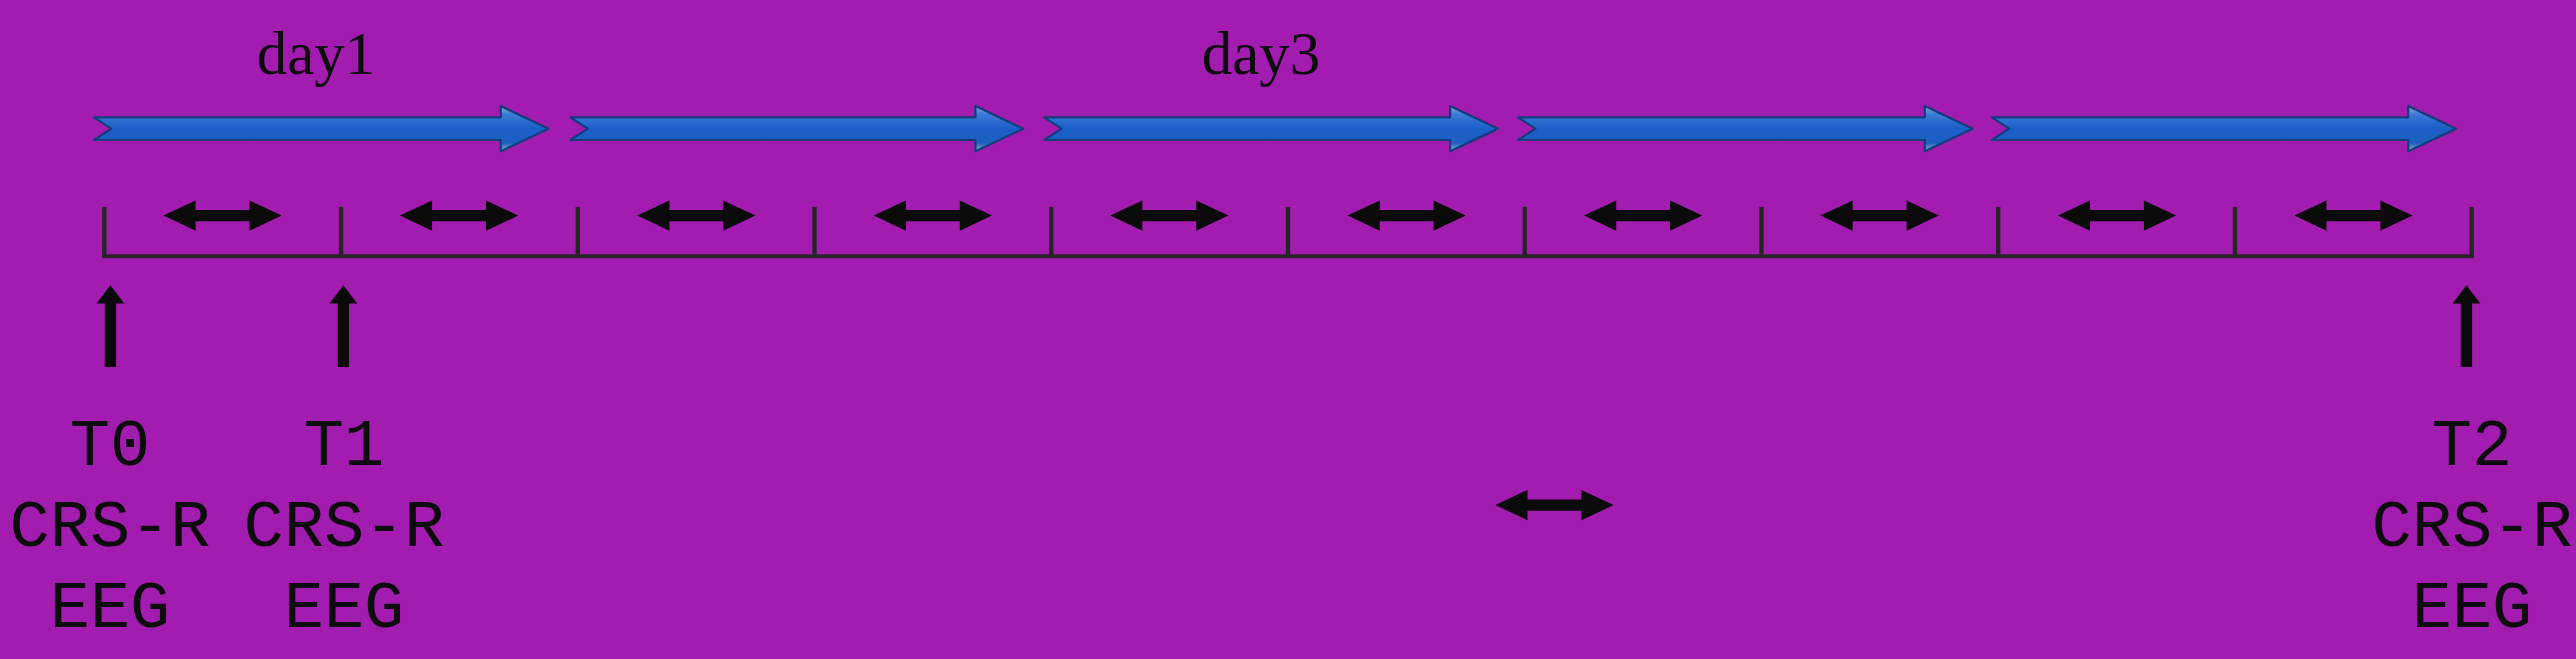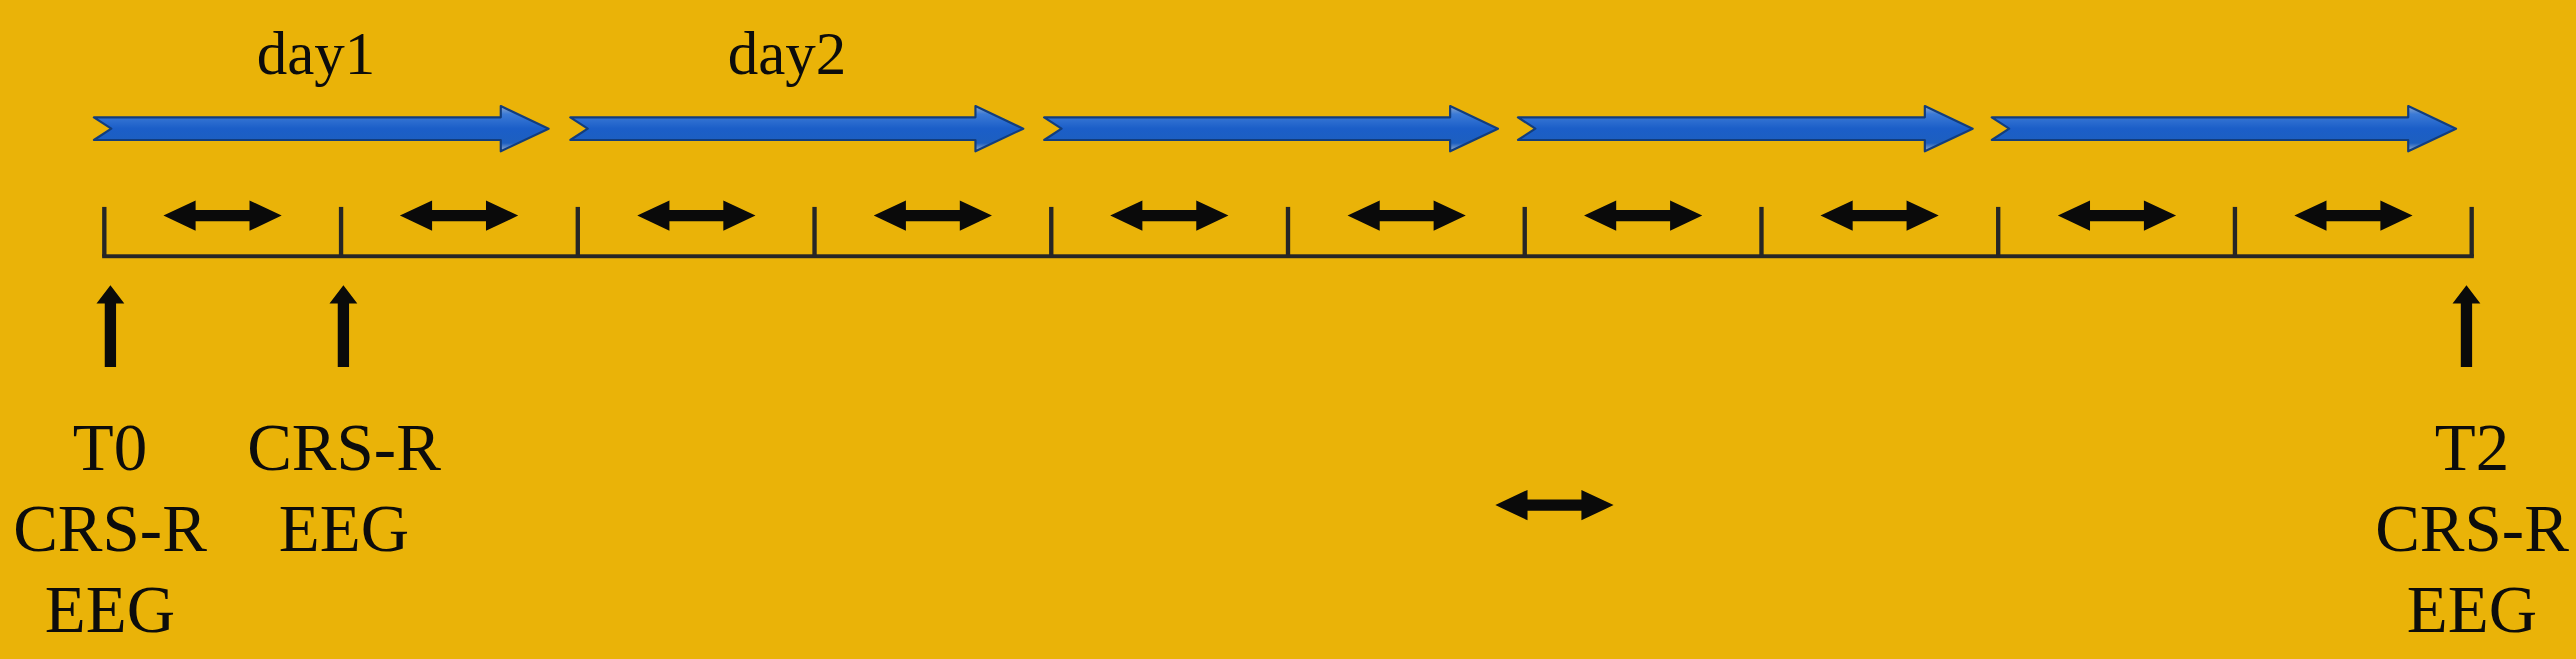--- a/index.html
+++ b/index.html
@@ -1,19 +1,19 @@
 <!DOCTYPE html>
 <html style="font-size:14px"><head>
 <meta charset="utf-8">
 <style>
   html,body{margin:0;padding:0;background:#ffffff;}
   .fig{
     position:relative;
     width:2576px;height:659px;
-    background:#eab308;
+    background:#a21caf;
     font-family:"Liberation Serif","DejaVu Serif",serif;
     color:#0c0c0c;
     overflow:hidden;
   }
   .layer{position:absolute;left:0;top:0;}
   .daylbl{
     position:absolute;
     top:17.4px;
     transform:translateX(-50%);
     font-size:61px;
@@ -23,39 +23,40 @@
   }
   .tpblock{
     position:absolute;
     top:407px;
     transform:translateX(-50%);
     text-align:center;
     font-size:67px;
     line-height:81px;
     white-space:nowrap;
     color:#0c0c0c;
+    font-family:Liberation Mono, monospace;
   }
   .tpblock div{white-space:nowrap;}
   .legendlbl{
     position:absolute;
     left:1665px;
     top:469px;
     font-size:67px;
     line-height:67px;
     white-space:nowrap;
     color:#0c0c0c;
   }
 </style>
 </head>
 <body>
 
 <div class="fig">
 
   <div class="daylbl" style="left:316px">day1</div>
-  <div class="daylbl" style="left:787px">day2</div>
+  <div class="daylbl" style="left:1261px">day3</div>
 
   <svg class="layer" width="2576" height="659" viewBox="0 0 2961 758">
     <defs>
       <linearGradient id="bluegrad" x1="0" y1="0" x2="0" y2="1">
         <stop offset="0" stop-color="#8fa9cd"></stop>
         <stop offset="0.18" stop-color="#3b7ad6"></stop>
         <stop offset="0.50" stop-color="#1b5ec8"></stop>
         <stop offset="0.82" stop-color="#1d5fc0"></stop>
         <stop offset="1" stop-color="#9db2d0"></stop>
       </linearGradient>
@@ -110,20 +111,21 @@
     <use href="#dblarrow" x="1787" y="581" fill="#0a0a0a"></use>
   </svg>
 
 
   <div class="tpblock" style="left:110px">
     <div>T0</div>
     <div>CRS-R</div>
     <div>EEG</div>
   </div>
   <div class="tpblock" style="left:344px">
+    <div>T1</div>
     <div>CRS-R</div>
     <div>EEG</div>
   </div>
   <div class="tpblock" style="left:2472px">
     <div>T2</div>
     <div>CRS-R</div>
     <div>EEG</div>
   </div>
 
 </div>

